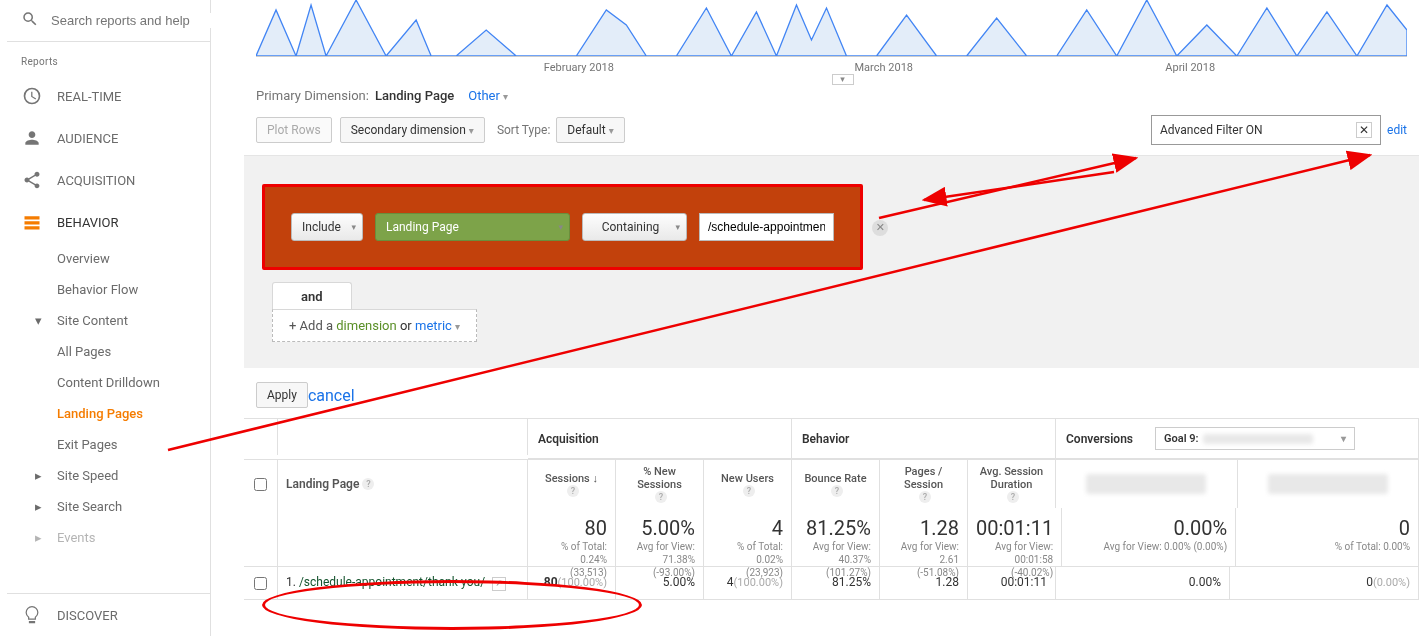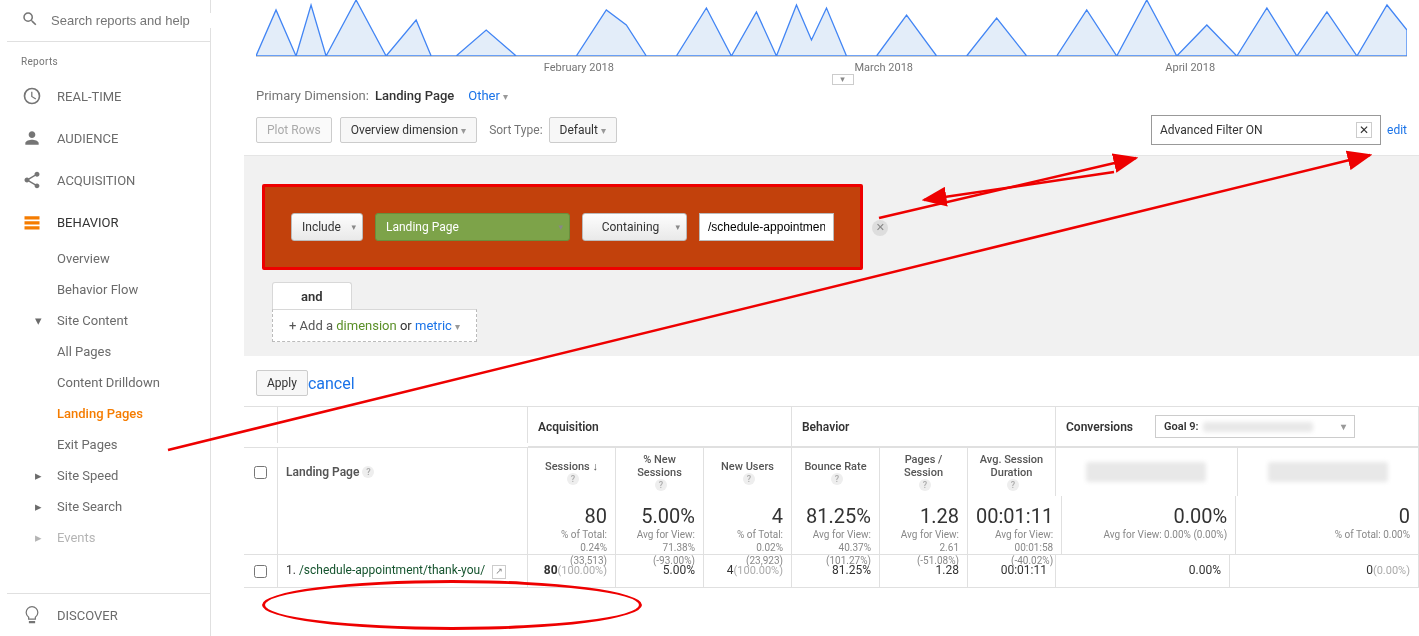--- a/index.html
+++ b/index.html
@@ -40,21 +40,21 @@
 .adv-edit { color: #1a73e8; font-size: 12px; margin-left: 6px; cursor: pointer; }
 .filter-area { background: #f1f1f1; padding: 20px 18px 14px; position: relative; }
 .filter-box { border: 3px solid #e00; background: #c2410c; padding: 26px; display: inline-flex; align-items: center; gap: 12px; border-radius: 2px; margin-top: 8px; }
 .dd { border: 1px solid #bbb; background: linear-gradient(#fdfdfd,#e9e9e9); padding: 6px 18px 6px 10px; font-size: 12px; border-radius: 3px; position: relative; display: inline-flex; align-items: center; min-width: 64px; }
 .dd::after { content: "▾"; font-size: 9px; color: #888; margin-left: 8px; position: absolute; right: 6px; }
 .dd.green { background: #7da349; color: #fff; border-color: #6a8e3c; width: 195px; }
 .dd-contain { width: 105px; justify-content: center; }
 .txt-input { border: 1px solid #bbb; padding: 6px 8px; font-size: 12px; width: 135px; }
 .remove-x { width: 16px; height: 16px; border-radius: 50%; background: #ddd; color: #888; display: inline-flex; align-items: center; justify-content: center; font-size: 11px; margin-left: 6px; cursor: pointer; }
 .and-tab { display: inline-block; background: #fff; border: 1px solid #d8d8d8; border-bottom: none; padding: 6px 28px; font-size: 13px; font-weight: 600; margin: 12px 0 0 10px; border-radius: 3px 3px 0 0; }
-.add-dim { border: 1px dashed #bbb; background: #fff; padding: 8px 16px; font-size: 13px; display: inline-block; margin: -1px 0 0 10px; border-top: 1px solid #d8d8d8; }
+.add-dim { border: 1px dashed #bbb; background: #fff; padding: 8px 16px; font-size: 13px; display: inline-block; margin: -1px 0 12px 10px; border-top: 1px solid #d8d8d8; }
 .add-dim .plus { color: #555; }
 .add-dim .d { color: #5a8f27; }
 .add-dim .m { color: #1a73e8; }
 .apply-row { padding: 14px 12px 10px; display: flex; align-items: center; }
 .cancel-link { color: #1a73e8; font-size: 16px; cursor: pointer; }
 .table { border-top: 1px solid #e0e0e0; }
 .th { padding: 8px; font-size: 12px; color: #555; font-weight: 600; border-right: 1px solid #e0e0e0; }
 .col-chk { width: 34px; flex-shrink: 0; display: flex; align-items: center; justify-content: center; }
 .col-lp { flex: 0 0 250px; }
 .col-m { flex: 0 0 88px; text-align: right; }
@@ -174,21 +174,21 @@
 
   <div class="dim-row">
     <span class="dim-label">Primary Dimension:</span>
     <span class="dim-active">Landing Page</span>
     <span class="dim-other"><span>Other</span><span class="caret-sm">▾</span></span>
   </div>
 
   <div class="toolbar">
     <span class="btn dis">Plot Rows</span>
     <span class="btn" style="margin-left:8px">
-        <span>Overview dimension</span>
+        <span>Secondary dimension</span>
         <span class="caret-sm">▾</span>
       </span>
     <span class="sel-label">Sort Type:</span>
     <span class="btn">
         <span>Default</span>
         <span class="caret-sm">▾</span>
       </span>
     <div class="spacer"></div>
     <div class="adv-filter">
       <div class="adv-filter-box">

